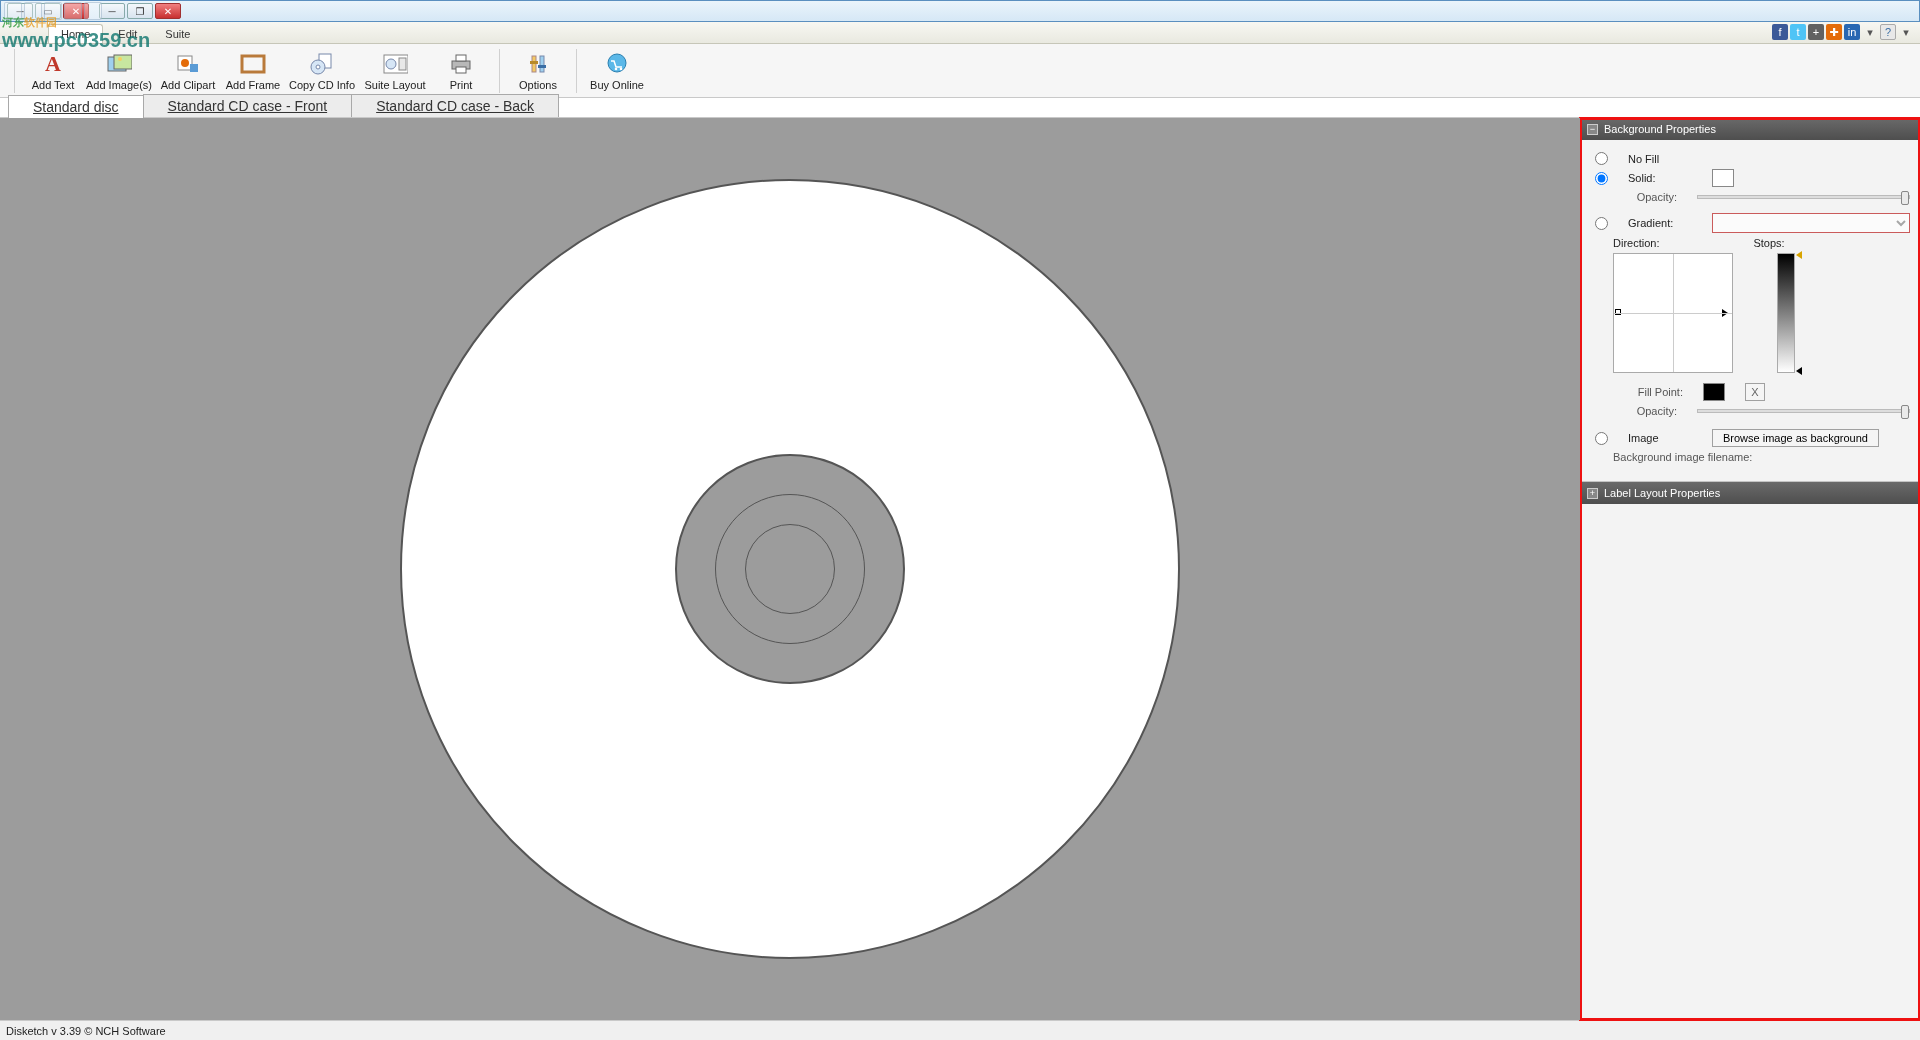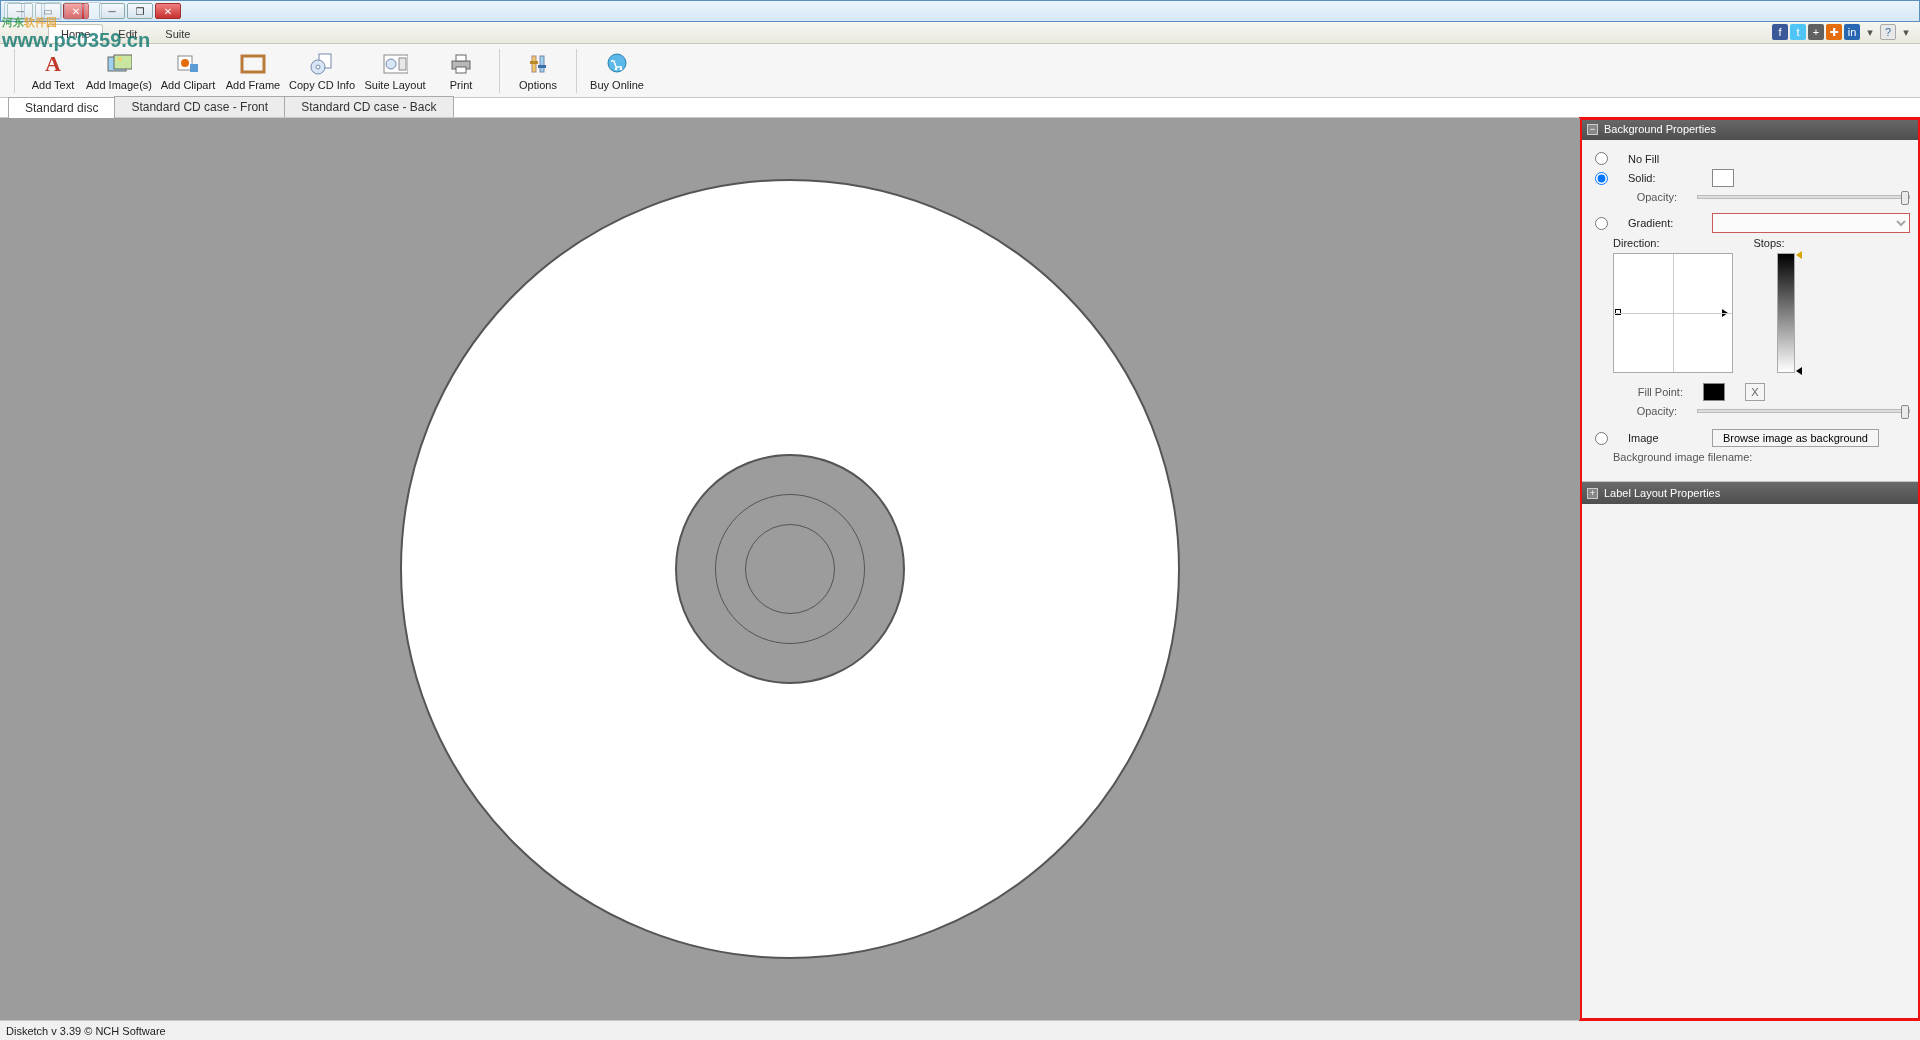--- a/index.html
+++ b/index.html
@@ -28,21 +28,21 @@
 
 .ribbon { height: 54px; background:#f6f6f6; border-bottom:1px solid #c9c9c9; display:flex; align-items:center; padding: 2px 6px; }
 .rgroup { display:flex; }
 .rbtn { width: 60px; display:flex; flex-direction:column; align-items:center; justify-content:center; gap:2px; cursor:pointer; padding:2px 0; border:1px solid transparent; border-radius:3px; }
 .rbtn .ricon{ width:26px; height:26px; display:flex; align-items:center; justify-content:center;}
 .rbtn .rlabel{ font-size:11px; color:#222; white-space:nowrap;}
 .rsep{ width:1px; height:44px; background:#d0d0d0; margin:0 8px;}
 
 
 .doctabs { height:20px; background:#fff; border-bottom:1px solid #c9c9c9; display:flex; align-items:flex-end; padding-left:8px; gap:0;}
-.dtab { padding:3px 16px; border:1px solid #a9a9a9; border-bottom:none; margin-right:-1px; background:#ececec; color:#333; cursor:pointer; font-size:12px;}
+.dtab { padding:3px 24px; border:1px solid #a9a9a9; border-bottom:none; margin-right:-1px; background:#ececec; color:#333; cursor:pointer; font-size:14px;text-decoration:underline;}
 .dtab.active{ background:#fff; position:relative; top:1px;}
 
 
 .main { display:flex; height:calc(1040px - 22px - 22px - 54px - 20px - 20px); }
 .canvas { flex:1; background:#9c9c9c; position:relative; display:flex; align-items:center; justify-content:center;}
 
 .disc-outer{ width:780px; height:780px; border-radius:50%; background:#fff; border:2px solid #555; position:relative;}
 .disc-mid{ position:absolute; top:50%; left:50%; width:230px; height:230px; margin:-115px 0 0 -115px; background:#9c9c9c; border:2px solid #555; border-radius:50%;}
 .disc-ring{ position:absolute; top:50%; left:50%; width:150px; height:150px; margin:-75px 0 0 -75px; border:1px solid #555; border-radius:50%;}
 .disc-hole{ position:absolute; top:50%; left:50%; width:90px; height:90px; margin:-45px 0 0 -45px; background:#9c9c9c; border:1px solid #555; border-radius:50%;}

